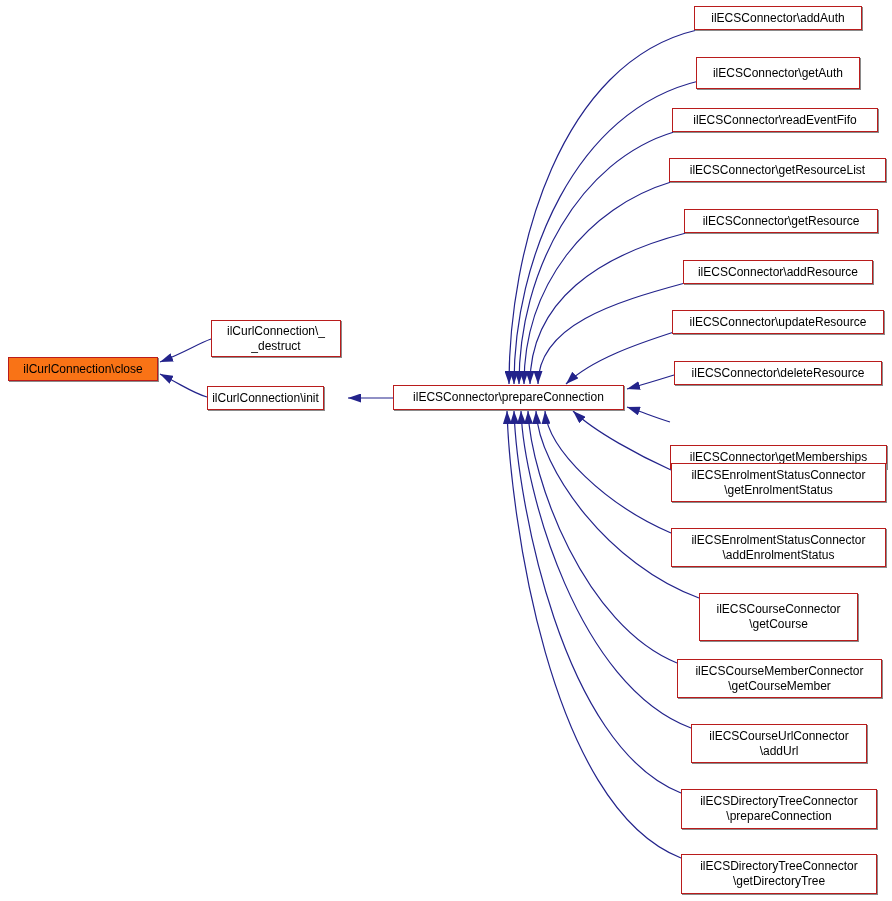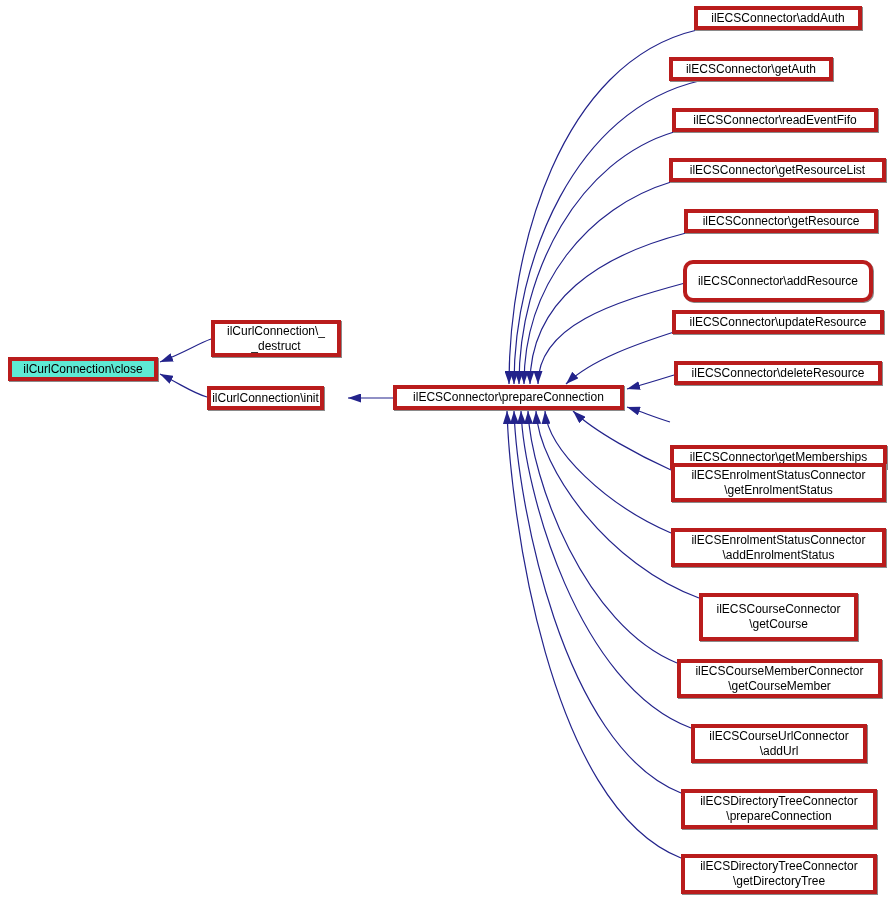--- a/index.html
+++ b/index.html
@@ -13,50 +13,50 @@
   }
   .edges {
     position: absolute;
     left: 0; top: 0;
     width: 892px; height: 901px;
   }
   .node {
     position: absolute;
     box-sizing: border-box;
     background: #ffffff;
-    border: 4px solid #b91c1c;
+    border: 1px solid #b91c1c;
     box-shadow: 1px 1px 0 #8a8a8a;
     display: flex;
     flex-direction: column;
     align-items: center;
     justify-content: center;
     font-size: 12px;
     line-height: 15px;
     color: #000000;
     white-space: nowrap;
     text-align: center;
     cursor: pointer;
   }
   .node.hl {
-    background: #5eead4;
+    background: #f97316;
     cursor: default;
   }
   .ln { pointer-events: none; }
 
   
   .n0  { left:   8px; top: 357px; width: 150px; height: 24px; }
   .n1  { left: 211px; top: 320px; width: 130px; height: 37px; }
   .n2  { left: 207px; top: 386px; width: 117px; height: 24px; }
   .n3  { left: 393px; top: 385px; width: 231px; height: 25px; align-items: center; }
   .n4  { left: 694px; top:   6px; width: 168px; height: 24px; }
-  .n5  { left: 669px; top:  57px; width: 164px; height: 24px; }
+  .n5  { left: 696px; top:  57px; width: 164px; height: 32px; }
   .n6  { left: 672px; top: 108px; width: 206px; height: 24px; }
   .n7  { left: 669px; top: 158px; width: 217px; height: 24px; }
   .n8  { left: 684px; top: 209px; width: 194px; height: 24px; }
-  .n9  { left: 683px; top: 260px; width: 190px; height: 42px; border-radius: 10px; }
+  .n9  { left: 683px; top: 260px; width: 190px; height: 24px; }
   .n10 { left: 672px; top: 310px; width: 212px; height: 24px; }
   .n11 { left: 674px; top: 361px; width: 208px; height: 24px; }
   .n12 { left: 670px; top: 412px; width: 217px; height: 24px; margin-top: 33px; }
   .n13 { left: 671px; top: 463px; width: 215px; height: 39px; }
   .n14 { left: 671px; top: 528px; width: 215px; height: 39px; }
   .n15 { left: 699px; top: 593px; width: 159px; height: 48px; }
   .n16 { left: 677px; top: 659px; width: 205px; height: 39px; }
   .n17 { left: 691px; top: 724px; width: 176px; height: 39px; }
   .n18 { left: 681px; top: 789px; width: 196px; height: 40px; }
   .n19 { left: 681px; top: 854px; width: 196px; height: 40px; }

